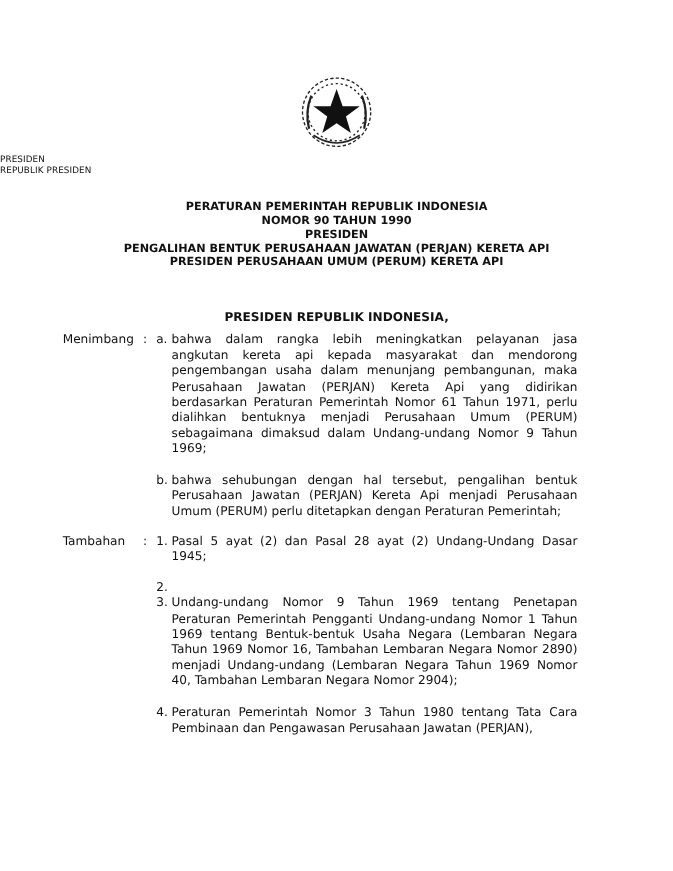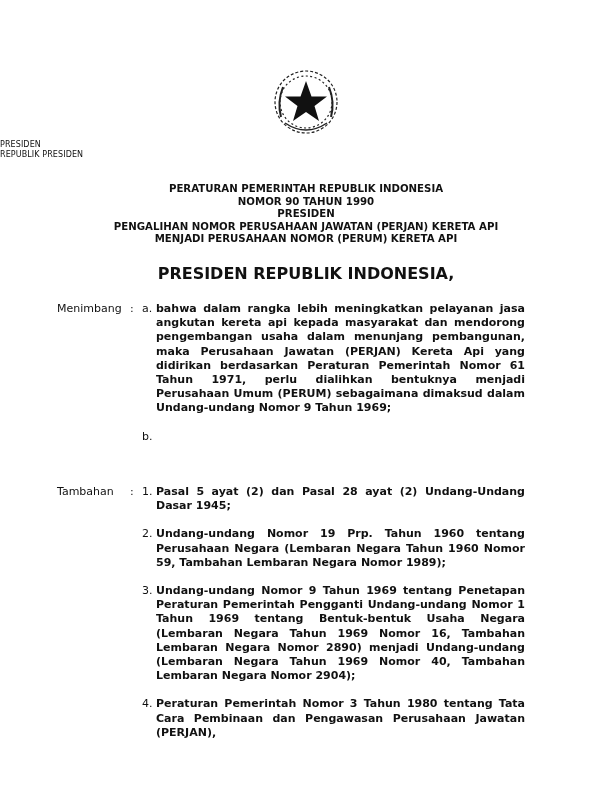--- a/index.html
+++ b/index.html
@@ -4,28 +4,28 @@
   <style>
     html, body { margin: 0; padding: 0; background: #ffffff; }
     body { width: 612px; height: 792px; position: relative; overflow: hidden;
            font-family: "DejaVu Sans", "Liberation Sans", sans-serif; color: #111; }
     .page { position: absolute; left: 0; top: 0; width: 612px; height: 792px; }
     .emblem { position: absolute; left: 271px; top: 67px; width: 70px; height: 70px; }
     .emblem-caption { position: absolute; left: 0; width: 612px; text-align: left;
                       font-size: 8px; line-height: 10px; top: 140px; letter-spacing: 0.1px; }
     .title-block { position: absolute; left: 0; top: 183px; width: 612px; text-align: center;
                    font-weight: bold; font-size: 10.2px; line-height: 12.5px; }
-    .president { position: absolute; left: 0; top: 268px; width: 612px; text-align: center;
-                 font-weight: bold; font-size: 16px; line-height: 12px; }
+    .president { position: absolute; left: 0; top: 283px; width: 612px; text-align: center;
+                 font-weight: bold; font-size: 11px; line-height: 12px; }
     .section { position: absolute; left: 57px; width: 468px; font-size: 11px; line-height: 14.2px; }
     .sec-label { position: absolute; left: 0; top: 0; }
     .sec-colon { position: absolute; left: 73px; top: 0; }
     .item { position: relative; padding-left: 99px; text-align: justify; }
     .item-marker { position: absolute; left: 85px; top: 0; }
-    .item-text { display: block; text-align: justify; font-weight: bold; }
+    .item-text { display: block; text-align: justify; }
     .gap { height: 14px; }
   </style>
 </head>
 <body>
 
 <div class="page">
 
   <svg class="emblem" viewBox="0 0 70 70">
     <g fill="none" stroke="#222" stroke-width="1.2">
       <circle cx="35" cy="35" r="31" stroke-dasharray="3 2"></circle>
@@ -39,50 +39,50 @@
 
   <div class="emblem-caption">
     <div>PRESIDEN</div>
     <div>REPUBLIK PRESIDEN</div>
   </div>
 
   <div class="title-block">
     <div>PERATURAN PEMERINTAH REPUBLIK INDONESIA</div>
     <div>NOMOR 90 TAHUN 1990</div>
     <div>PRESIDEN</div>
-    <div>PENGALIHAN NOMOR PERUSAHAAN JAWATAN (PERJAN) KERETA API</div>
-    <div>MENJADI PERUSAHAAN NOMOR (PERUM) KERETA API</div>
+    <div>PENGALIHAN BENTUK PERUSAHAAN JAWATAN (PERJAN) KERETA API</div>
+    <div>PRESIDEN PERUSAHAAN UMUM (PERUM) KERETA API</div>
   </div>
 
   <div class="president">PRESIDEN REPUBLIK INDONESIA,</div>
 
   <div class="section" style="top:302px;">
     <span class="sec-label">Menimbang</span>
     <span class="sec-colon">:</span>
     <div class="item">
       <span class="item-marker">a.</span>
       <span class="item-text">bahwa dalam rangka lebih meningkatkan pelayanan jasa angkutan kereta api kepada masyarakat dan mendorong pengembangan usaha dalam menunjang pembangunan, maka Perusahaan Jawatan (PERJAN) Kereta Api yang didirikan berdasarkan Peraturan Pemerintah Nomor 61 Tahun 1971, perlu dialihkan bentuknya menjadi Perusahaan Umum (PERUM) sebagaimana dimaksud dalam Undang-undang Nomor 9 Tahun 1969;</span>
     </div>
     <div class="gap"></div>
     <div class="item">
       <span class="item-marker">b.</span>
+      <span class="item-text">bahwa sehubungan dengan hal tersebut, pengalihan bentuk Perusahaan Jawatan (PERJAN) Kereta Api menjadi Perusahaan Umum (PERUM) perlu ditetapkan dengan Peraturan Pemerintah;</span>
     </div>
   </div>
 
   <div class="section" style="top:485px;">
     <span class="sec-label">Tambahan</span>
     <span class="sec-colon">:</span>
     <div class="item">
       <span class="item-marker">1.</span>
       <span class="item-text">Pasal 5 ayat (2) dan Pasal 28 ayat (2) Undang-Undang Dasar 1945;</span>
     </div>
     <div class="gap"></div>
     <div class="item">
       <span class="item-marker">2.</span>
-      <span class="item-text">Undang-undang Nomor 19 Prp. Tahun 1960 tentang Perusahaan Negara (Lembaran Negara Tahun 1960 Nomor 59, Tambahan Lembaran Negara Nomor 1989);</span>
     </div>
     <div class="gap"></div>
     <div class="item">
       <span class="item-marker">3.</span>
       <span class="item-text">Undang-undang Nomor 9 Tahun 1969 tentang Penetapan Peraturan Pemerintah Pengganti Undang-undang Nomor 1 Tahun 1969 tentang Bentuk-bentuk Usaha Negara (Lembaran Negara Tahun 1969 Nomor 16, Tambahan Lembaran Negara Nomor 2890) menjadi Undang-undang (Lembaran Negara Tahun 1969 Nomor 40, Tambahan Lembaran Negara Nomor 2904);</span>
     </div>
     <div class="gap"></div>
     <div class="item">
       <span class="item-marker">4.</span>
       <span class="item-text">Peraturan Pemerintah Nomor 3 Tahun 1980 tentang Tata Cara Pembinaan dan Pengawasan Perusahaan Jawatan (PERJAN),</span>

